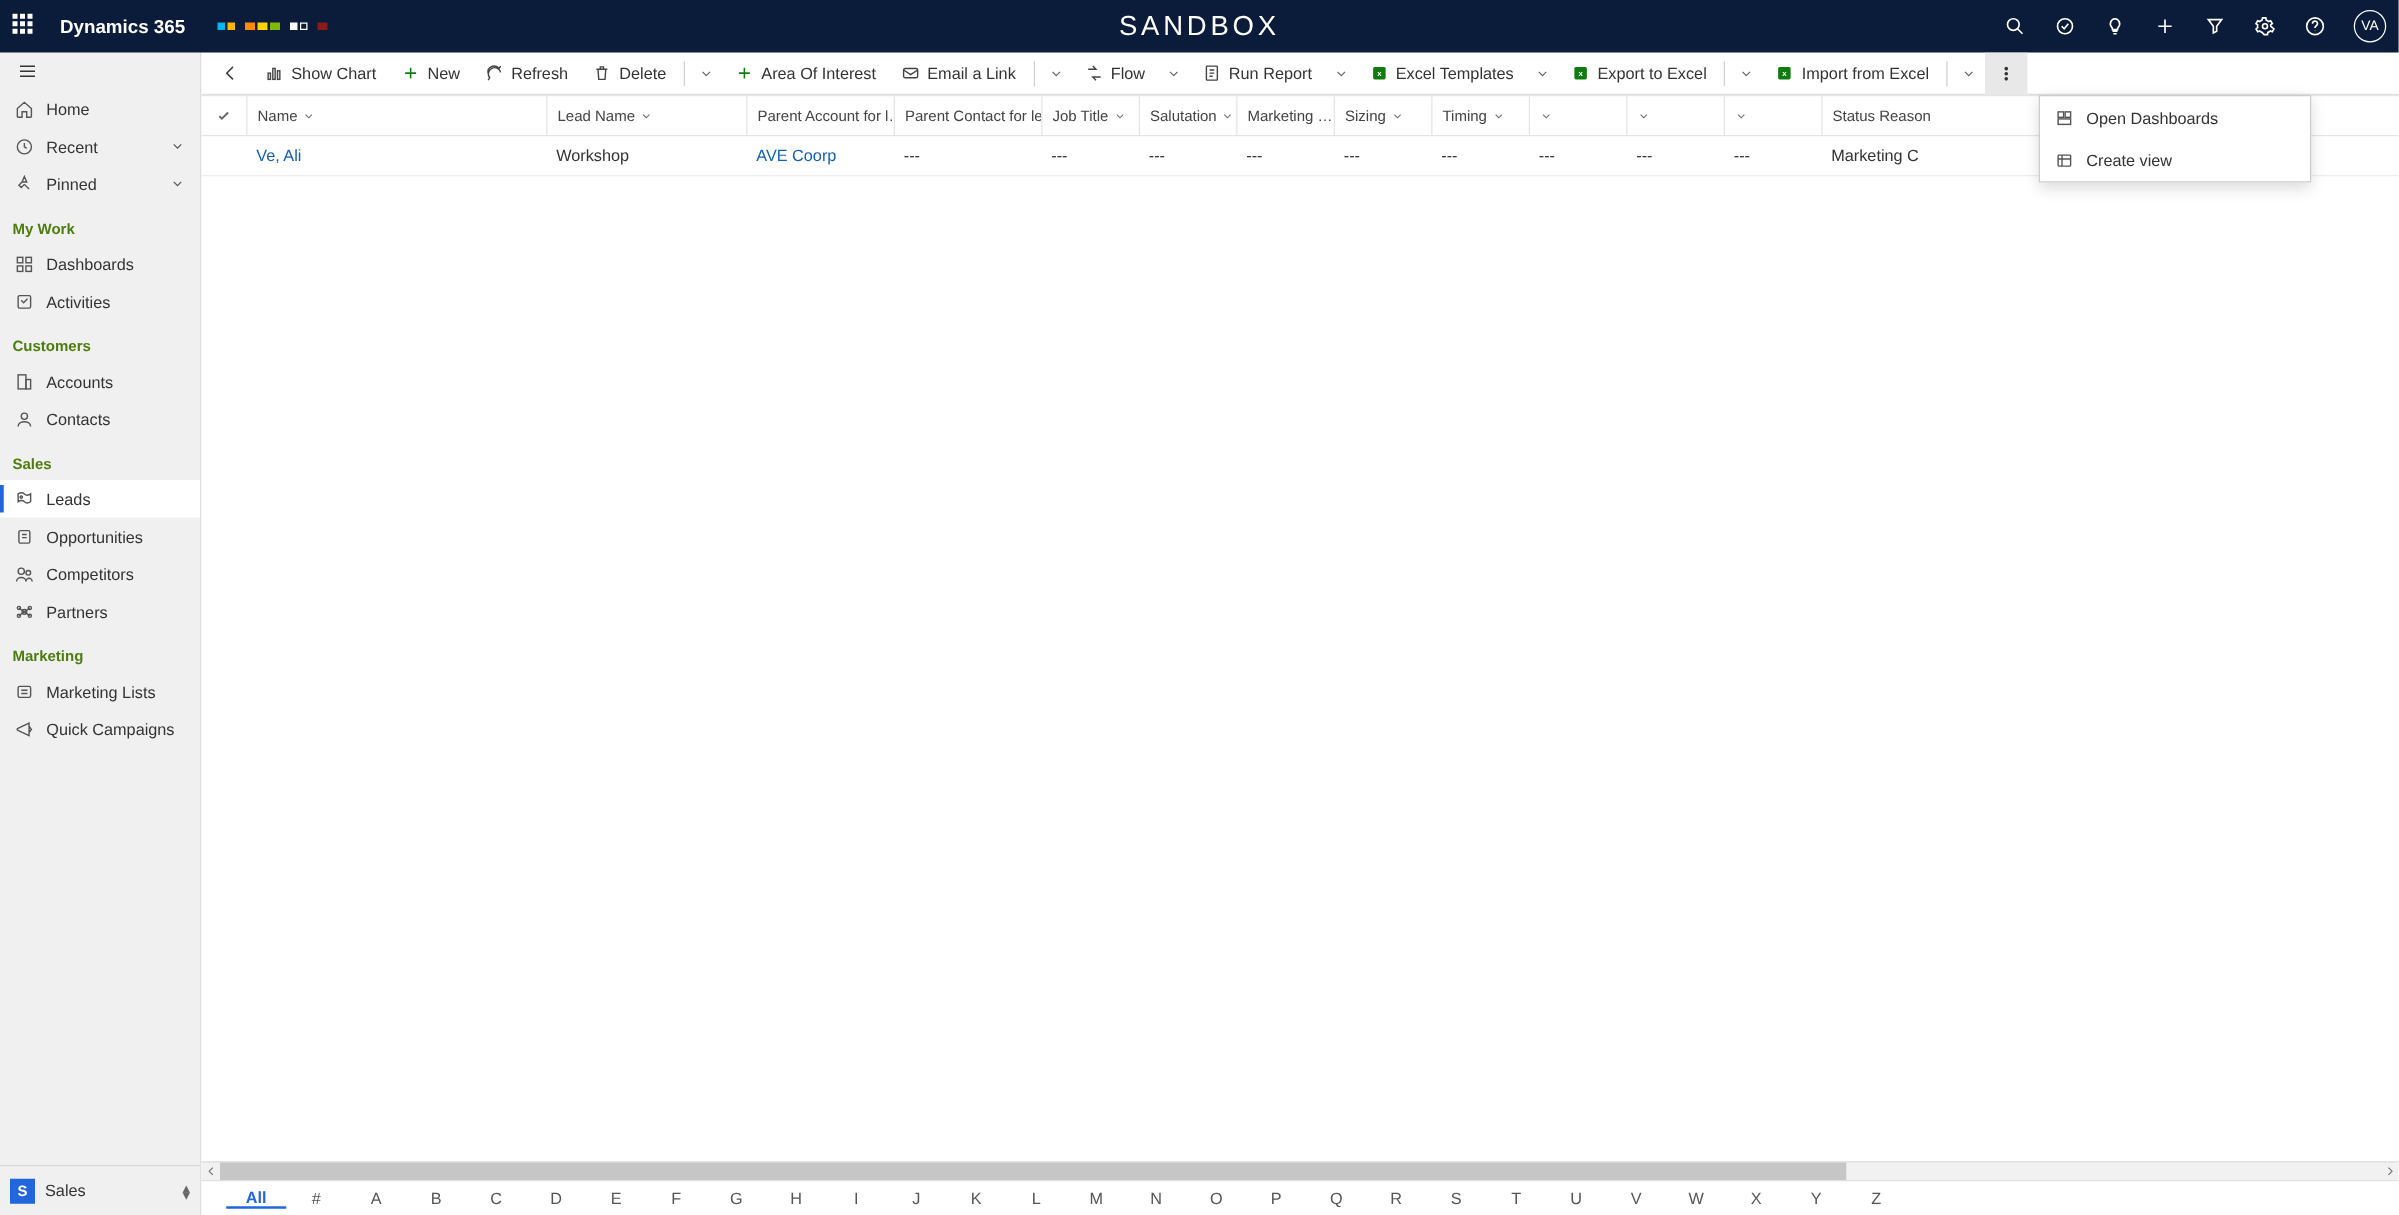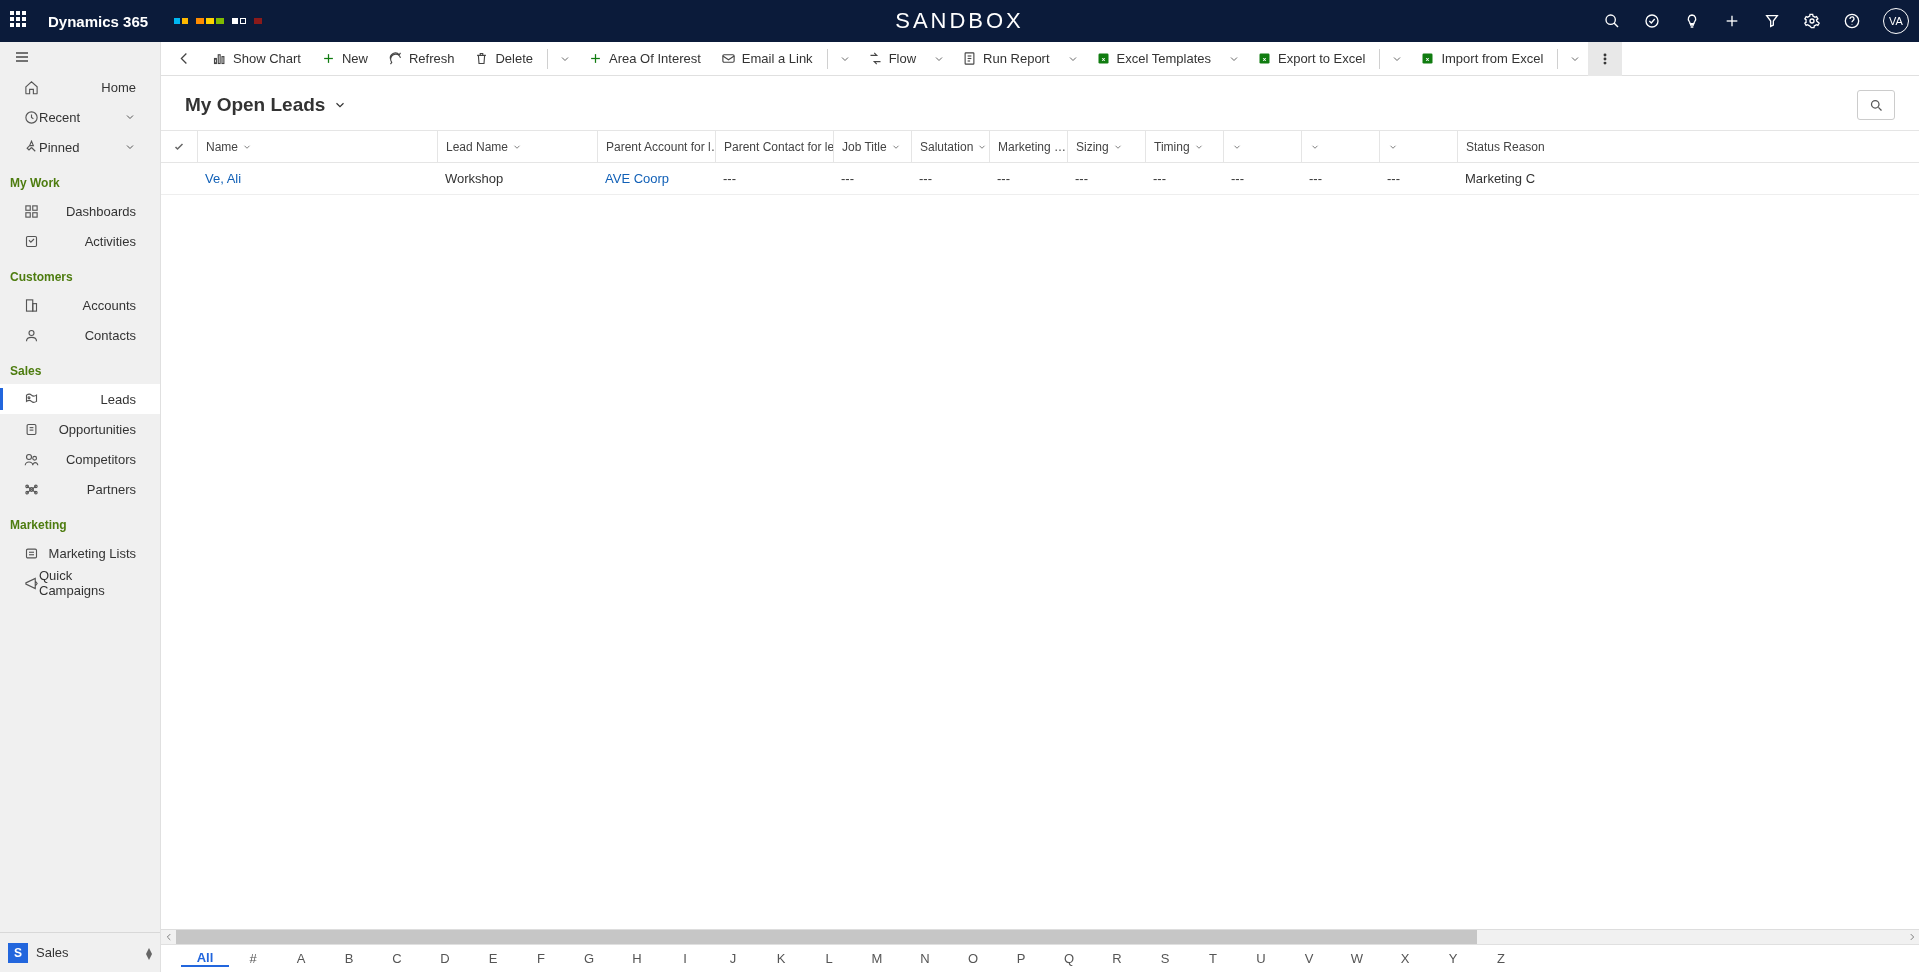--- a/index.html
+++ b/index.html
@@ -26,21 +26,21 @@
 .topbar .right-icons svg { stroke:#fff; fill:none; }
 .avatar { width:26px; height:26px; border:1px solid #fff; border-radius:50%; display:flex; align-items:center; justify-content:center; font-size:11px; cursor:pointer; }
 
 
 .app { display:flex; height:calc(100% - 42px); }
 
 
 .sidebar { width:161px; background:#f0f0f0; border-right:1px solid #e0e0e0; display:flex; flex-direction:column; overflow-y:auto; }
 .nav-toggle { height:30px; display:flex; align-items:center; padding:0 14px; cursor:pointer; }
 .nav-toggle svg { stroke:#333; }
-.nav-item { height:30px; display:flex; align-items:center; padding:0 24px; font-size:13px; color:#333; cursor:pointer; position:relative;justify-content:space-between; }
+.nav-item { height:30px; display:flex; align-items:center; padding:0 12px; font-size:13px; color:#333; cursor:pointer; gap:10px; position:relative; }
 .nav-item.active { background:#fff; }
 .nav-item.active::before { content:""; position:absolute; left:0; top:4px; bottom:4px; width:3px; background:#2266dd; }
 .nav-item .chev { margin-left:auto; }
 .nav-section { font-size:12px; font-weight:600; color:#4d7c0f; padding:14px 10px 6px; }
 .nav-item svg { stroke:#555; fill:none; flex-shrink:0; }
 
 .area-picker { margin-top:auto; height:40px; border-top:1px solid #d8d8d8; display:flex; align-items:center; padding:0 8px; gap:8px; cursor:pointer; }
 .area-picker .sq { width:20px; height:20px; background:#2266dd; color:#fff; font-size:12px; display:flex; align-items:center; justify-content:center; font-weight:600; }
 .area-picker .lbl { font-size:13px; color:#333; }
 .area-picker .updown { margin-left:auto; font-size:12px; color:#666; display:flex; flex-direction:column; line-height:6px; }
@@ -439,35 +439,39 @@
         </div>
       <div class="cmd-more">
         <svg width="14" height="14" viewBox="0 0 24 24" stroke-width="2" fill="#333">
             <circle cx="12" cy="5" r="1.5"></circle>
             <circle cx="12" cy="12" r="1.5"></circle>
             <circle cx="12" cy="19" r="1.5"></circle>
           </svg>
       </div>
     </div>
 
-
-    <div class="view-header">
-      <div class="view-title">
-        <span>My Open Leads</span>
-        <svg width="14" height="14" viewBox="0 0 24 24" stroke-width="2" fill="none">
-            <path d="M6 9l6 6 6-6"></path>
-          </svg>
-      </div>
-      <div class="view-search">
-        <svg width="15" height="15" viewBox="0 0 24 24" stroke-width="2">
-            <circle cx="10" cy="10" r="6"></circle>
-            <line x1="20" y1="20" x2="15" y2="15"></line>
-          </svg>
-      </div>
-    </div>
+    <div class="popout">
+      <div class="item">
+        <svg width="15" height="15" viewBox="0 0 24 24" stroke-width="1.8">
+            <rect x="4" y="4" width="7" height="7"></rect>
+            <rect x="13" y="4" width="7" height="7"></rect>
+            <rect x="4" y="13" width="16" height="7"></rect>
+          </svg>
+        <span>Open Dashboards</span>
+      </div>
+      <div class="item">
+        <svg width="15" height="15" viewBox="0 0 24 24" stroke-width="1.8">
+            <rect x="4" y="5" width="16" height="14" rx="1"></rect>
+            <line x1="4" y1="10" x2="20" y2="10"></line>
+            <line x1="9" y1="5" x2="9" y2="19"></line>
+          </svg>
+        <span>Create view</span>
+      </div>
+    </div>
+
 
     <div class="grid-wrap">
       <div class="grid-head">
         <div class="gh-cell first" style="width:36px">
           <svg class="checkmark" viewBox="0 0 24 24" stroke="#0b6" stroke-width="3" fill="none">
               <path d="M5 12l4 4 10-10"></path>
             </svg>
         </div>
         <div class="gh-cell" style="width:240px">
             <span>Name</span>

